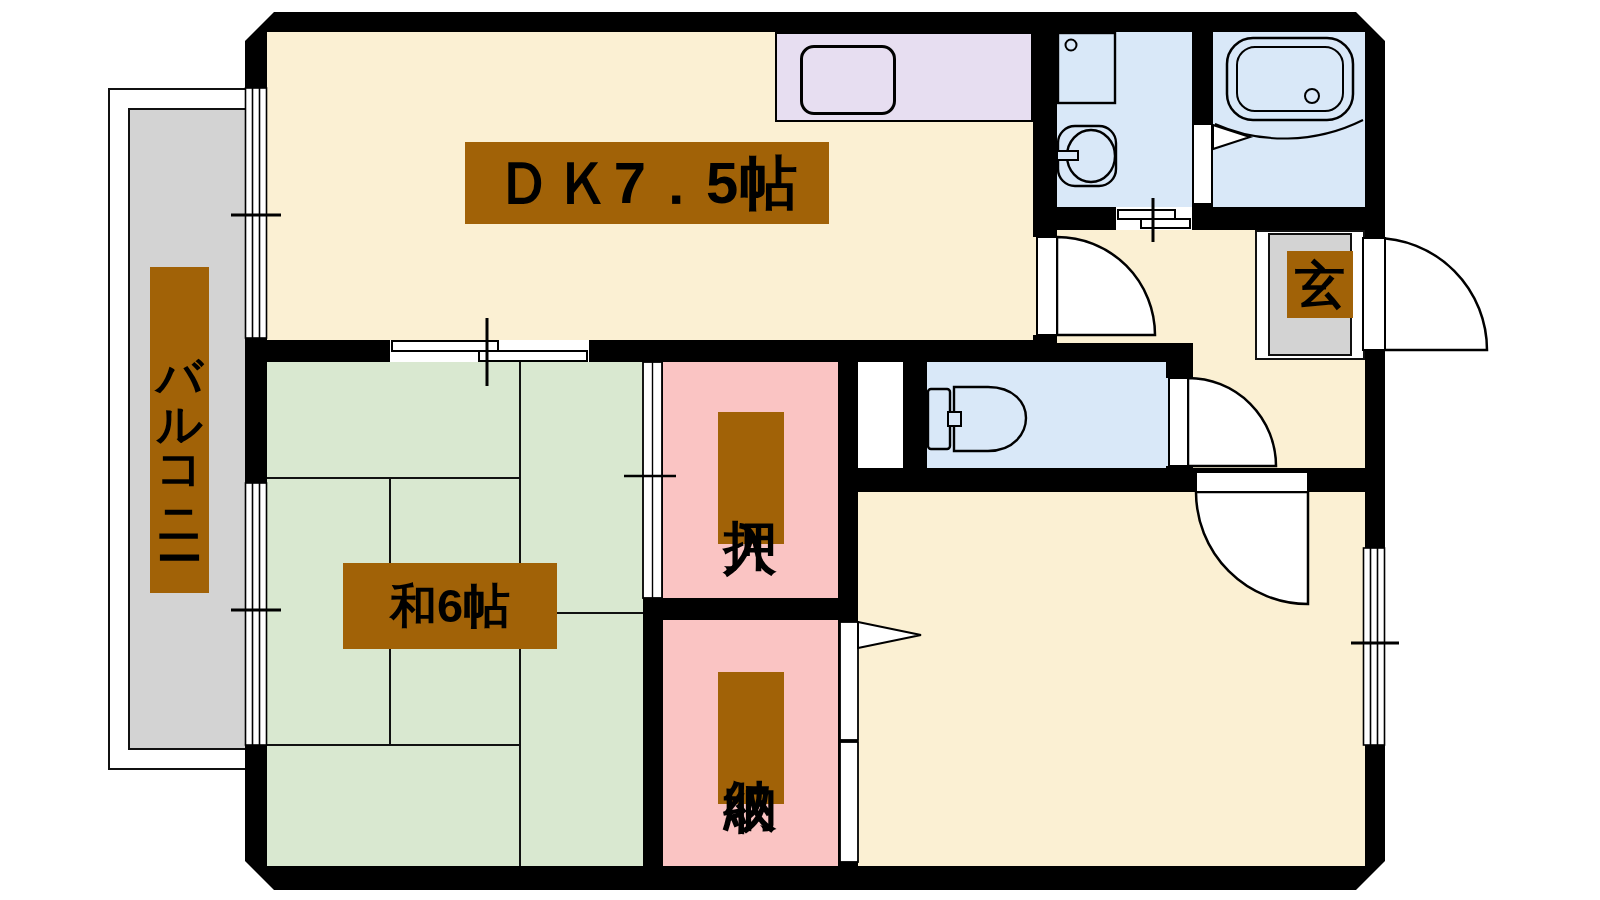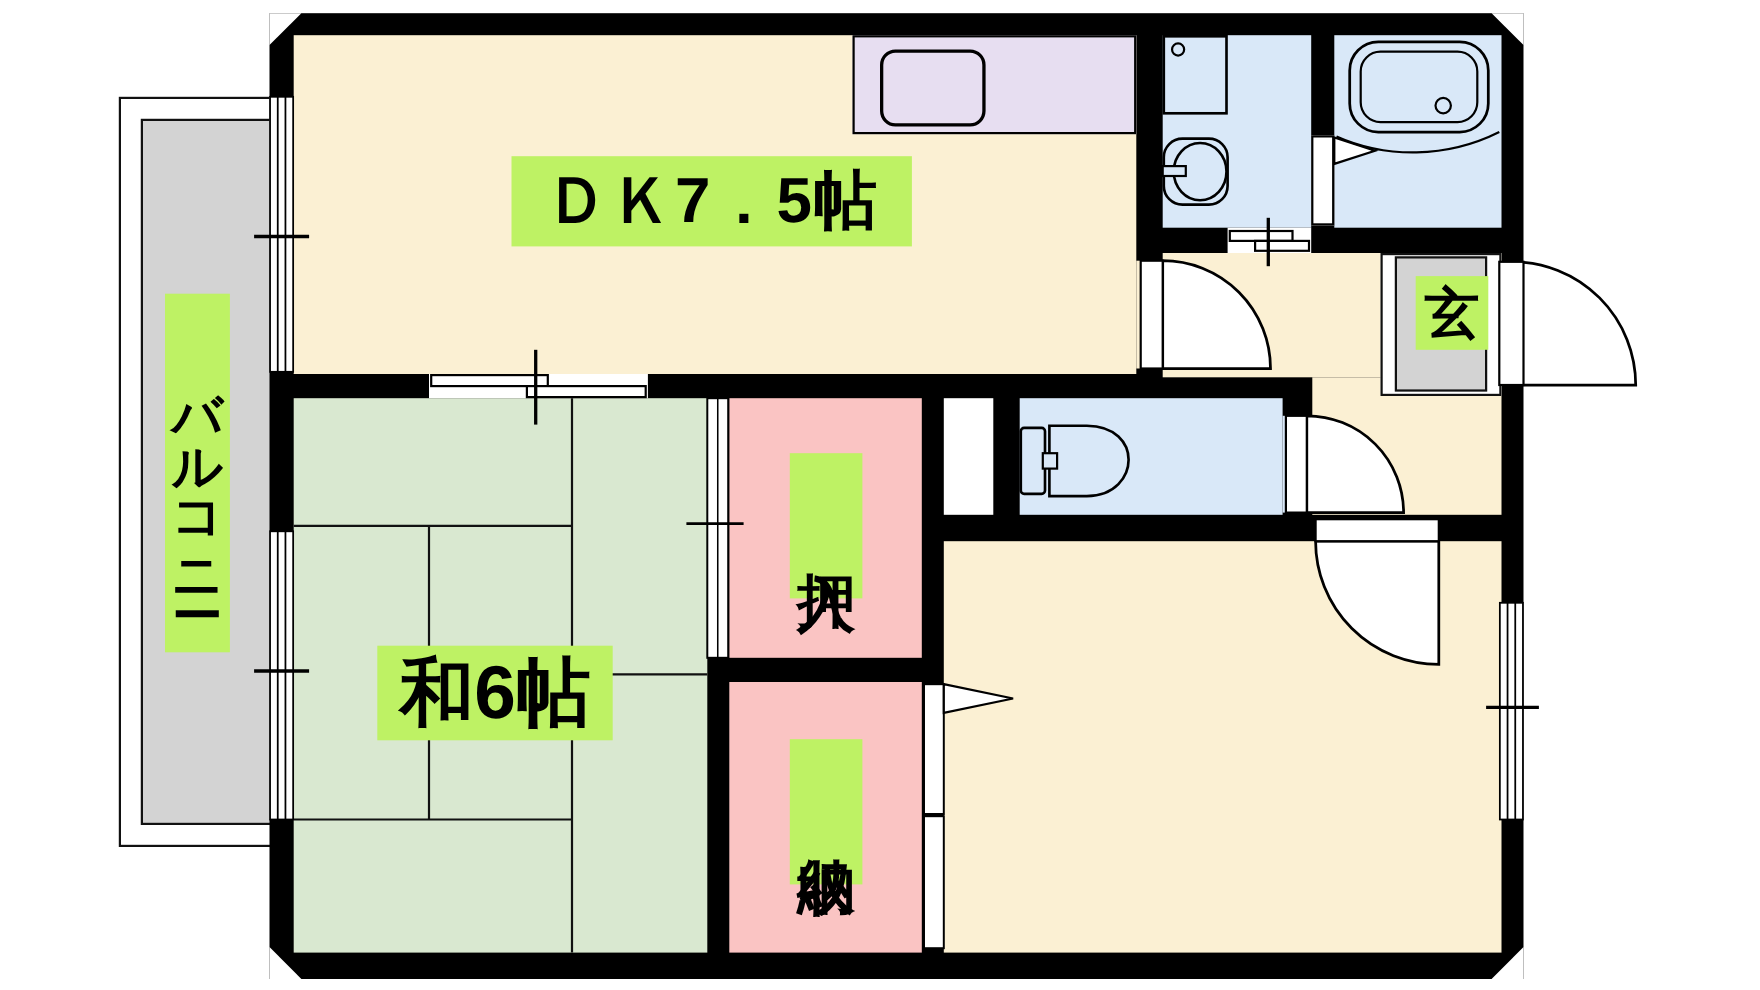--- a/index.html
+++ b/index.html
@@ -28,25 +28,25 @@
   .oshiire{left:663px;top:362px;width:175px;height:236px;background:var(--pink);}
   .shuno{left:663px;top:620px;width:175px;height:246px;background:var(--pink);}
   .washitsu{left:267px;top:362px;width:376px;height:504px;background:var(--green);}
   .youshitsu{left:858px;top:492px;width:507px;height:374px;background:var(--cream);}
   .genkan-step{left:1255px;top:230px;width:110px;height:130px;background:#fff;border:2px solid #111;z-index:3;}
   .genkan-mat{left:1268px;top:233px;width:84px;height:123px;background:var(--gray);border:2px solid #111;z-index:3;}
   .front-door-open{left:1363px;top:238px;width:22px;height:112px;background:#fff;z-index:2;}
   .win-open{background:#fff;z-index:2;}
   .slide-open{background:#fff;z-index:2;}
   svg.overlay{position:absolute;left:0;top:0;z-index:4;pointer-events:none;}
-  .label{position:absolute;z-index:6;background:#bef264;color:#000;display:flex;
+  .label{position:absolute;z-index:6;background:#a16207;color:#000;display:flex;
          align-items:center;justify-content:center;font-weight:600;line-height:1.04;}
   .label.vert{writing-mode:vertical-rl;text-orientation:upright;}
   .lbl-dk{left:465px;top:142px;width:364px;height:82px;font-size:58px;letter-spacing:1px;}
-  .lbl-washitsu{left:343px;top:563px;width:214px;height:86px;font-size:68px;margin-top:24px;}
+  .lbl-washitsu{left:343px;top:563px;width:214px;height:86px;font-size:47px;}
   .lbl-youshitsu{left:912px;top:617px;width:198px;height:86px;font-size:58px;}
   .lbl-oshiire{left:718px;top:412px;width:66px;height:132px;font-size:53px;}
   .lbl-shuno{left:718px;top:672px;width:66px;height:132px;font-size:53px;}
   .lbl-balcony{left:150px;top:267px;width:59px;height:326px;font-size:46px;}
   .lbl-genkan{left:1287px;top:251px;width:66px;height:67px;font-size:50px;}
 </style>
 </head>
 <body>
 
 <div class="stage">

